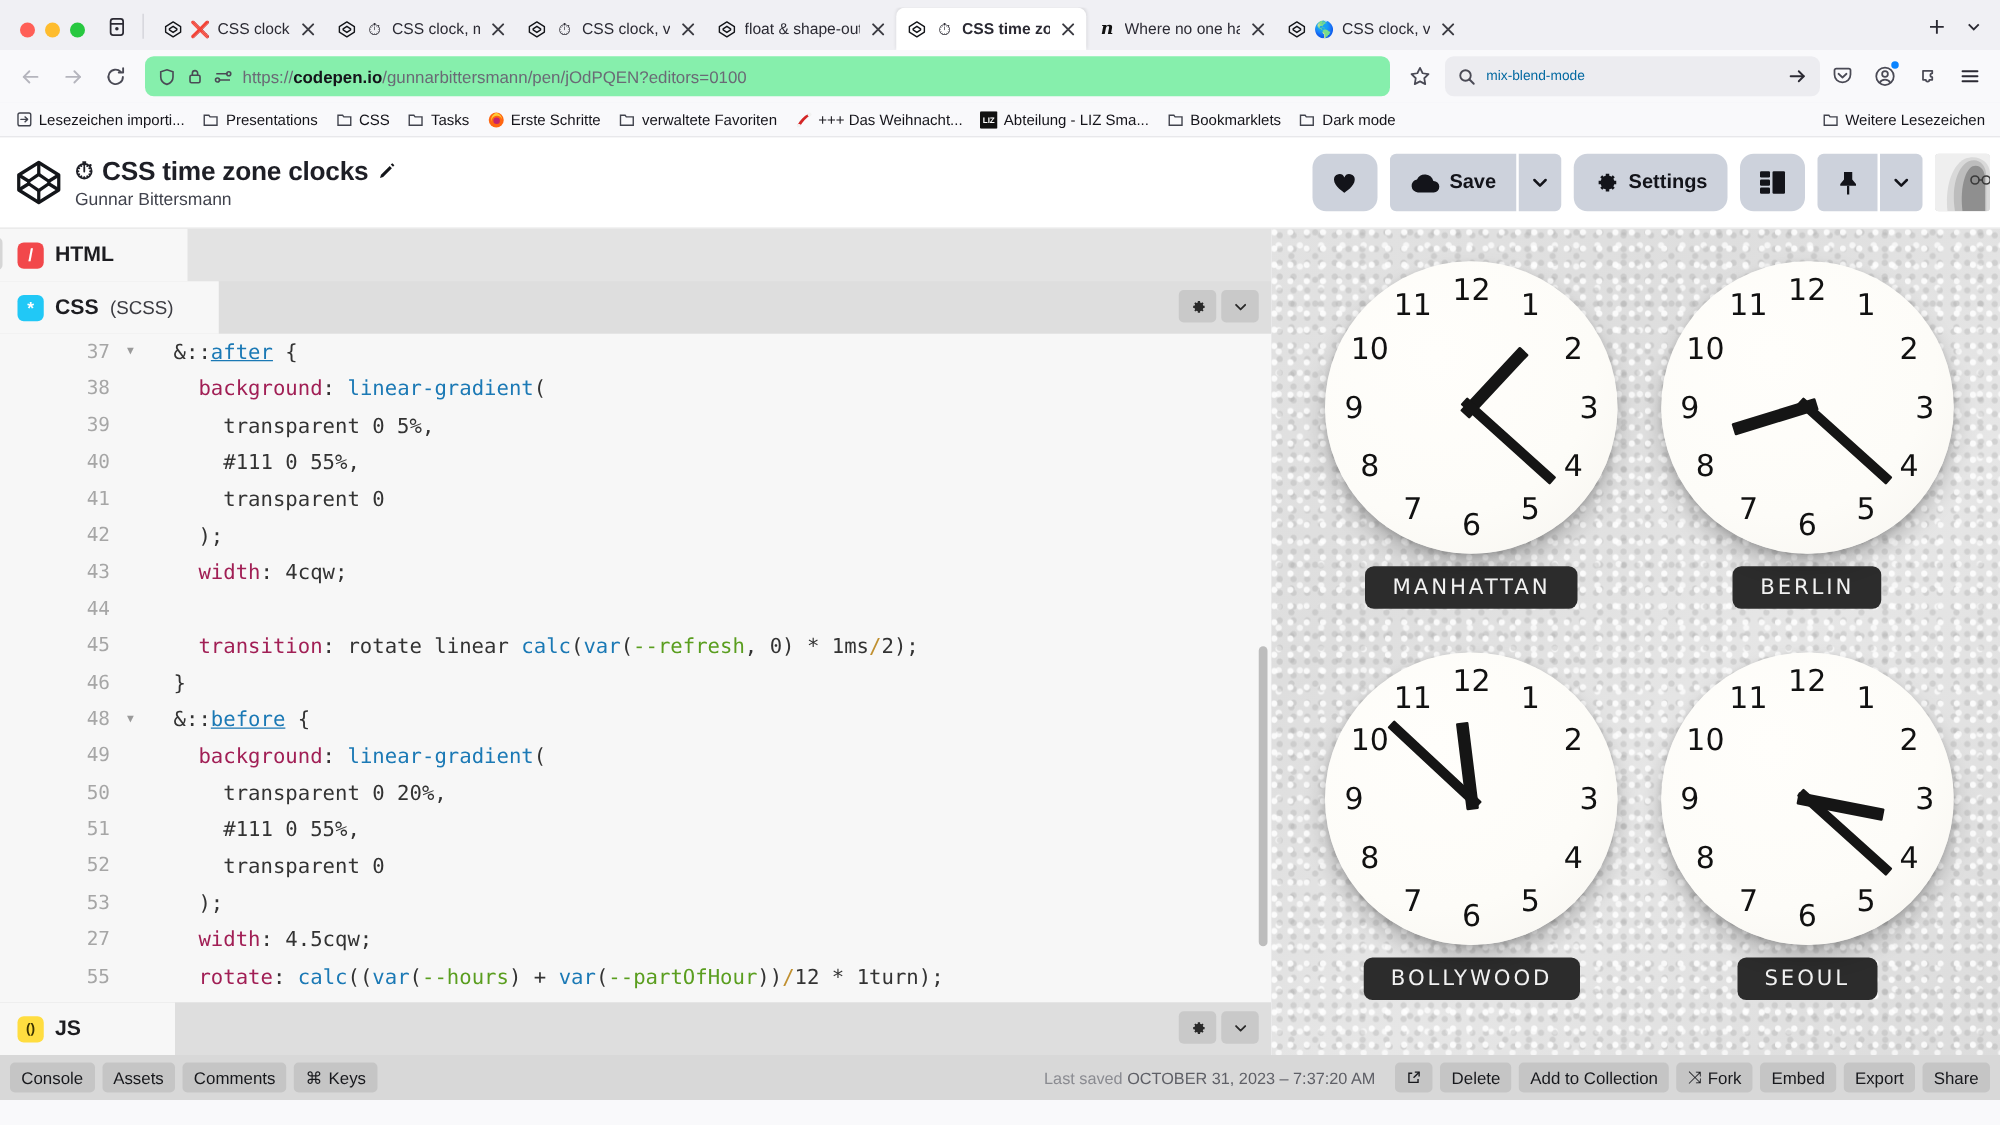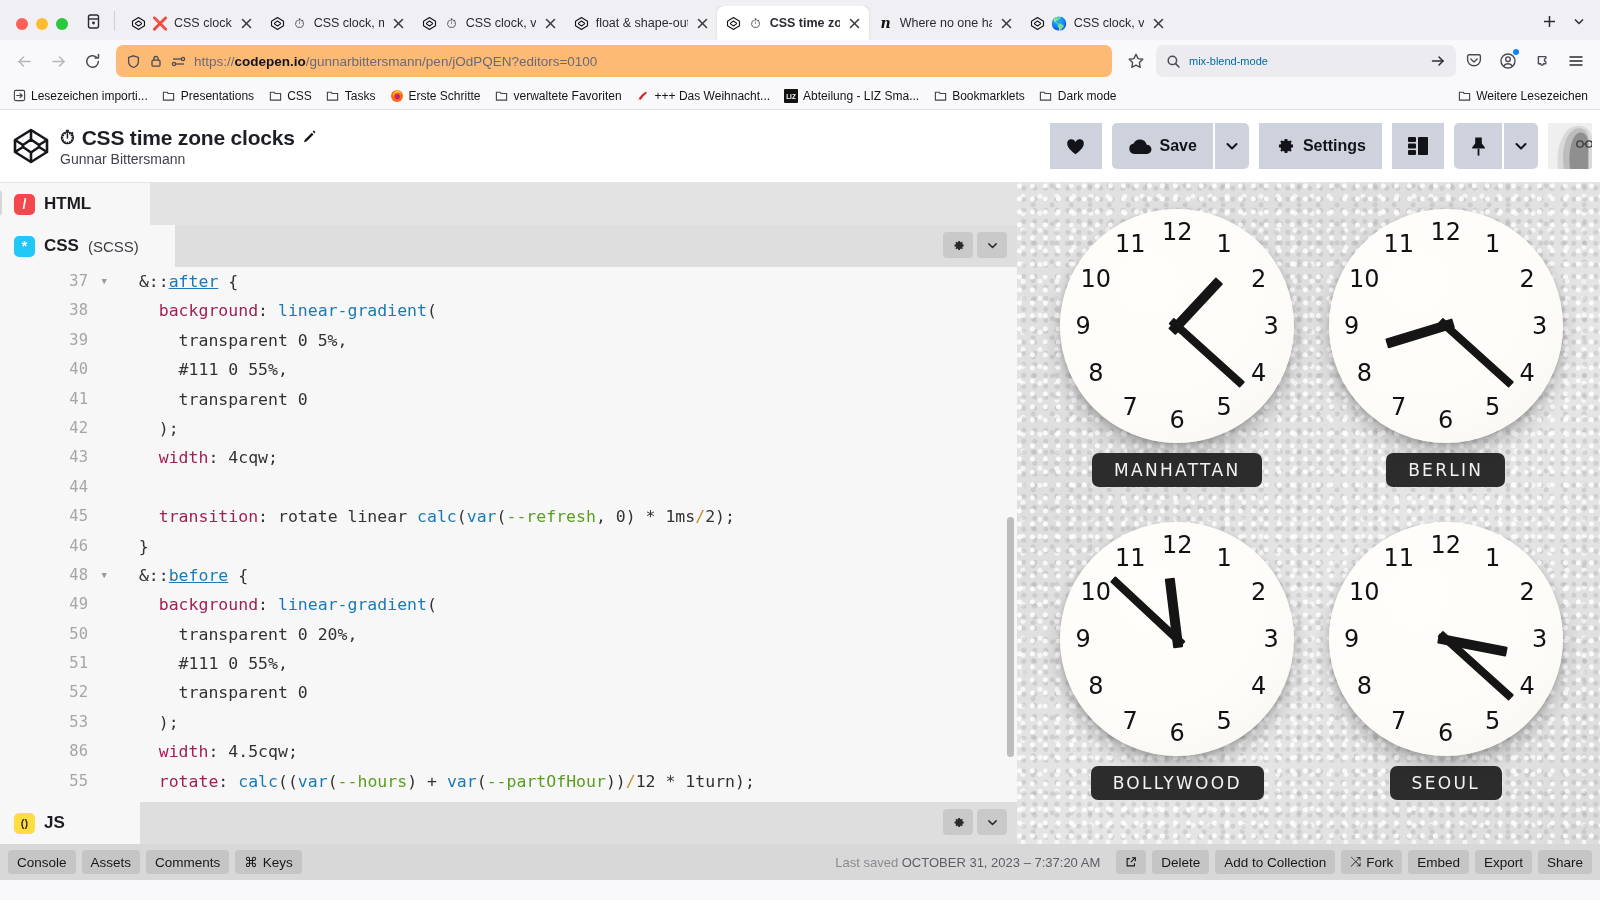--- a/index.html
+++ b/index.html
@@ -46,21 +46,21 @@
   #tabstrip-right{display:flex;align-items:flex-end;}
 
   
   #navbar{height:42px;display:flex;align-items:center;gap:2px;padding:0 8px;background:#f9f9fb;}
   .nav-ico{
     width:32px;height:32px;border-radius:6px;display:flex;align-items:center;justify-content:center;
     color:#4a4a55;flex:0 0 32px;
   }
   .nav-ico.disabled{color:#b5b5bd;}
   #urlbar{
-    flex:1;height:32px;background:#fdba74;border-radius:7px;display:flex;align-items:center;
+    flex:1;height:32px;background:#86efac;border-radius:7px;display:flex;align-items:center;
     gap:8px;padding:0 10px;margin:0 6px;min-width:0;
   }
   #urlbar .u-ico{display:flex;align-items:center;color:#4a4a55;flex:0 0 auto;}
   #url-text{font-size:13.5px;color:#6a6a75;white-space:nowrap;overflow:hidden;flex:1;min-width:0;}
   #url-text b{color:#15141a;font-weight:700;}
   #star-btn{width:30px;height:30px;margin-right:2px;}
   #searchbar{
     width:300px;height:32px;background:#ececf0;border-radius:7px;display:flex;align-items:center;
     gap:8px;padding:0 10px;flex:0 0 300px;
   }
@@ -75,21 +75,21 @@
   #bm-spacer{flex:1;}
 
   
   #pen-header{height:73px;background:#ffffff;display:flex;align-items:center;padding:0 8px 0 10px;border-bottom:1px solid #e6e6e6;}
   #pen-logo{width:42px;height:42px;flex:0 0 42px;display:flex;align-items:center;justify-content:center;margin-right:8px;}
   #pen-title-wrap{display:flex;flex-direction:column;justify-content:center;gap:1px;flex:1;min-width:0;}
   #pen-title{display:flex;align-items:center;gap:7px;font-size:21px;font-weight:700;color:#1e1f26;letter-spacing:-.2px;}
   #pen-author{font-size:14px;color:#41434d;}
   #pen-actions{display:flex;align-items:center;gap:10px;}
   .pbtn{
-    background:#cdd2dc;border-radius:0;height:46px;display:flex;align-items:center;justify-content:center;
+    background:#cdd2dc;border-radius:11px;height:46px;display:flex;align-items:center;justify-content:center;
     color:#13141a;font-size:16px;font-weight:700;gap:8px;padding:0 16px;
   }
   .pbtn.sq{width:52px;padding:0;}
   .pgroup{display:flex;gap:2px;}
   .pgroup .pbtn:first-child{border-radius:5px 0 0 5px;}
   .pgroup .pbtn:last-child{border-radius:0 5px 5px 0;}
   .pcaret{width:34px;padding:0;}
   #avatar{width:44px;height:46px;border-radius:3px;overflow:hidden;flex:0 0 44px;background:#d8d8d8;}
 
   
@@ -665,21 +665,21 @@
           <div class="cl"><div class="gutter">43</div><div class="code"><span class="tk-plain">    </span><span class="tk-prop">width</span><span class="tk-plain">: 4cqw;</span></div></div>
           <div class="cl"><div class="gutter">44</div></div>
           <div class="cl"><div class="gutter">45</div><div class="code"><span class="tk-plain">    </span><span class="tk-prop">transition</span><span class="tk-plain">: rotate linear </span><span class="tk-fn">calc</span><span class="tk-plain">(</span><span class="tk-fn">var</span><span class="tk-plain">(</span><span class="tk-var">--refresh</span><span class="tk-plain">, 0) * 1ms</span><span class="tk-op">/</span><span class="tk-plain">2);</span></div></div>
           <div class="cl"><div class="gutter">46</div><div class="code"><span class="tk-plain">  }</span></div></div>
           <div class="cl"><div class="gutter">48<span class="fold">▼</span></div><div class="code"><span class="tk-plain">  </span><span class="tk-plain">&amp;::</span><span class="tk-sel">before</span><span class="tk-plain"> {</span></div></div>
           <div class="cl"><div class="gutter">49</div><div class="code"><span class="tk-plain">    </span><span class="tk-prop">background</span><span class="tk-plain">: </span><span class="tk-fn">linear-gradient</span><span class="tk-plain">(</span></div></div>
           <div class="cl"><div class="gutter">50</div><div class="code"><span class="tk-plain">      transparent 0 20%,</span></div></div>
           <div class="cl"><div class="gutter">51</div><div class="code"><span class="tk-plain">      #111 0 55%,</span></div></div>
           <div class="cl"><div class="gutter">52</div><div class="code"><span class="tk-plain">      transparent 0</span></div></div>
           <div class="cl"><div class="gutter">53</div><div class="code"><span class="tk-plain">    );</span></div></div>
-          <div class="cl"><div class="gutter">86</div><div class="code"><span class="tk-plain">    </span><span class="tk-prop">width</span><span class="tk-plain">: 4.5cqw;</span></div></div>
+          <div class="cl"><div class="gutter">27</div><div class="code"><span class="tk-plain">    </span><span class="tk-prop">width</span><span class="tk-plain">: 4.5cqw;</span></div></div>
           <div class="cl"><div class="gutter">55</div><div class="code"><span class="tk-plain">    </span><span class="tk-prop">rotate</span><span class="tk-plain">: </span><span class="tk-fn">calc</span><span class="tk-plain">((</span><span class="tk-fn">var</span><span class="tk-plain">(</span><span class="tk-var">--hours</span><span class="tk-plain">) + </span><span class="tk-fn">var</span><span class="tk-plain">(</span><span class="tk-var">--partOfHour</span><span class="tk-plain">))</span><span class="tk-op">/</span><span class="tk-plain">12 * 1turn);</span></div></div>
         </div>
       <div id="code-scrollbar"></div>
     </div>
 
     <div id="js-tabbar">
       <div class="ed-tab" style="min-width:140px">
         <span class="lang-badge" style="background:#ffdd40;color:#3a3100;font-size:11px">()</span>
         <span>JS</span>
       </div>

